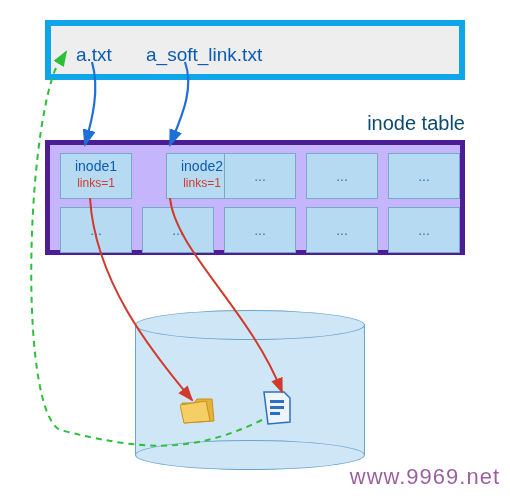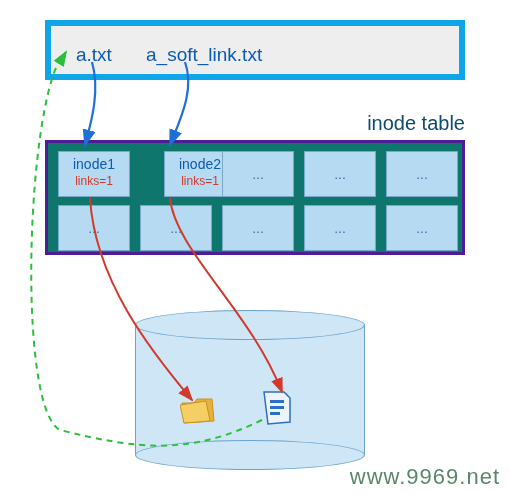--- a/index.html
+++ b/index.html
@@ -3,31 +3,31 @@
 <meta charset="utf-8">
 <style>
   * { box-sizing: border-box; }
   body { margin: 0; font-family: Arial, sans-serif; width: 510px; height: 500px; position: relative; background: #fff; }
   .stage { position: relative; width: 510px; height: 500px; }
   .filebar { position: absolute; left: 45px; top: 20px; width: 420px; height: 60px; background: #eeeeee; border: 6px solid #0ea5e9; }
   .filebar span { font-size: 19px; color: #0b5bb0; position: absolute; top: 18px; }
   .file-a { left: 25px; }
   .file-b { left: 95px; }
   .inode-title { position: absolute; right: 45px; top: 112px; color: #0c4a6e; font-size: 20px; }
-  .tablebox { position: absolute; left: 45px; top: 140px; width: 420px; height: 115px; background: #0f766e; border: 3px solid #4c1d95; }
+  .tablebox { position: absolute; left: 45px; top: 140px; width: 420px; height: 115px; background: #c4b5fd; border: 5px solid #4c1d95; }
   .cell { position: absolute; width: 72px; height: 46px; background: #b7daf3; border: 1px solid #7aa8c9; text-align: center; font-size: 12px; }
   .cell .iname { color: #0b5bb0; display: block; margin-top: 4px; font-size: 14px; }
   .cell .links { color: #d03a2c; display: block; font-size: 12px; margin-top: 2px; }
   .cell .dots { color: #3a74a8; display: block; margin-top: 14px; font-size: 14px; }
   .cylinder { position: absolute; left: 135px; top: 310px; width: 230px; height: 160px; }
   .cyl-body { position: absolute; left: 0; top: 15px; width: 230px; height: 130px; background: #cfe6f7; border-left: 1.5px solid #6aa3cc; border-right: 1.5px solid #6aa3cc; }
   .cyl-top { position: absolute; left: 0; top: 0; width: 230px; height: 30px; background: #cfe6f7; border: 1.5px solid #6aa3cc; border-radius: 50%; }
   .cyl-bot { position: absolute; left: 0; top: 130px; width: 230px; height: 30px; background: #cfe6f7; border: 1.5px solid #6aa3cc; border-radius: 50%; }
   .datalabel { position: absolute; left: 215px; bottom: 20px; color: #d03a2c; font-size: 20px; z-index: 5; }
-  .watermark { position: absolute; right: 10px; bottom: 10px; color: #14532d; font-size: 22px; letter-spacing: 1px; z-index: 1; opacity: 0.7; }
+  .watermark { position: absolute; right: 10px; bottom: 10px; color: #701a75; font-size: 22px; letter-spacing: 1px; z-index: 1; opacity: 0.7; }
   svg.arrows { position: absolute; left: 0; top: 0; width: 510px; height: 500px; pointer-events: none; z-index: 4; }
   .folder-icon { position: absolute; left: 180px; top: 395px; width: 36px; height: 30px; z-index: 3; }
   .file-icon { position: absolute; left: 260px; top: 390px; width: 34px; height: 36px; z-index: 3; }
 </style>
 </head>
 <body>
 
 <div class="stage">
 
   <div class="filebar">

